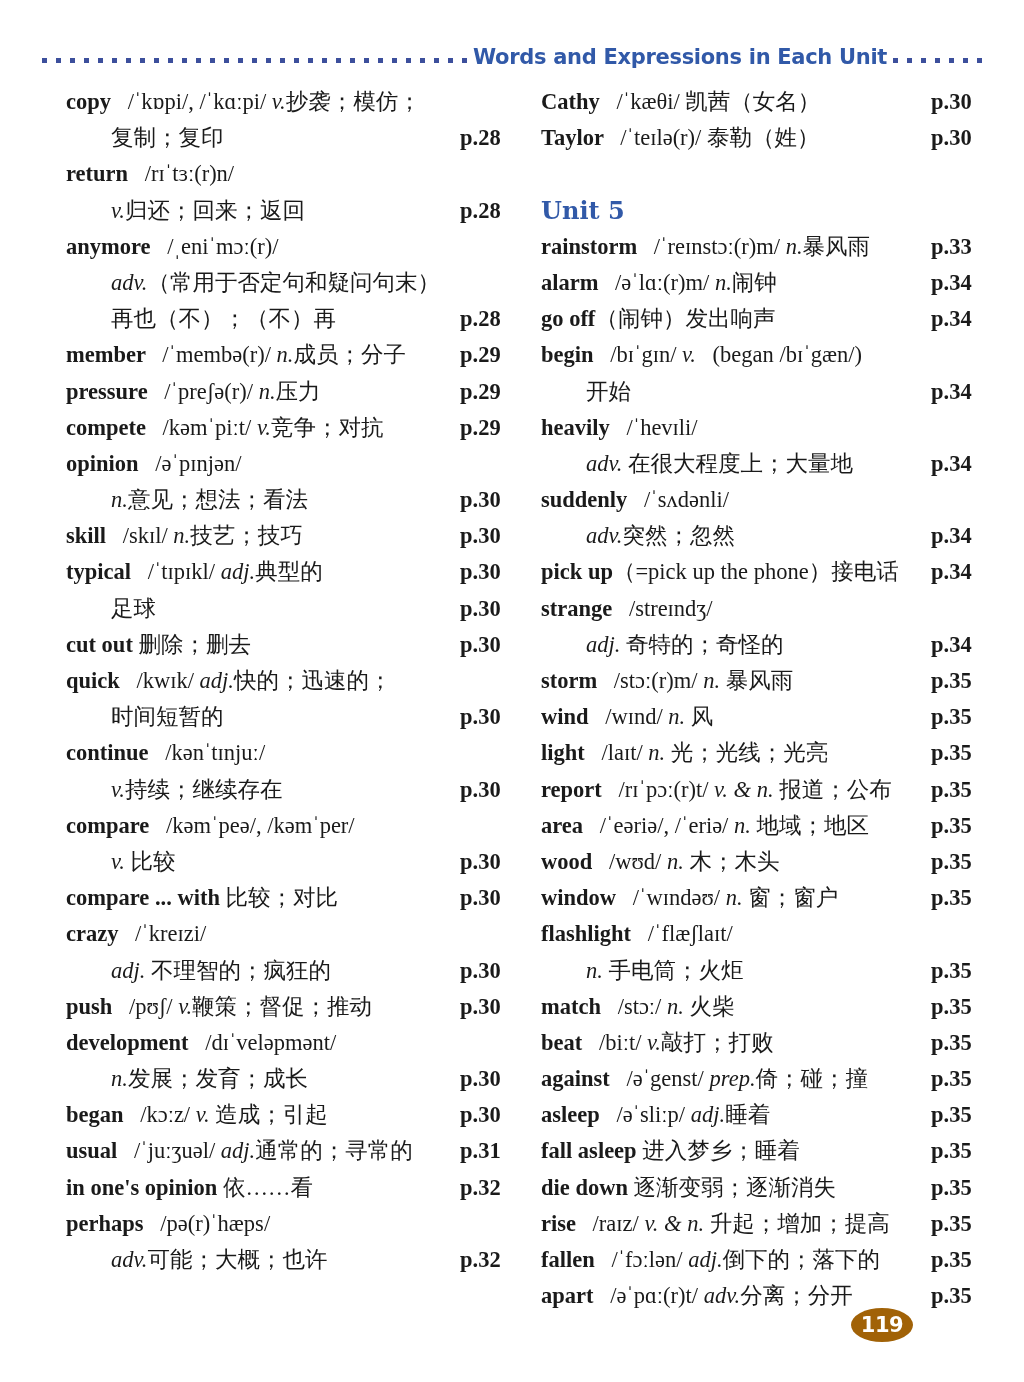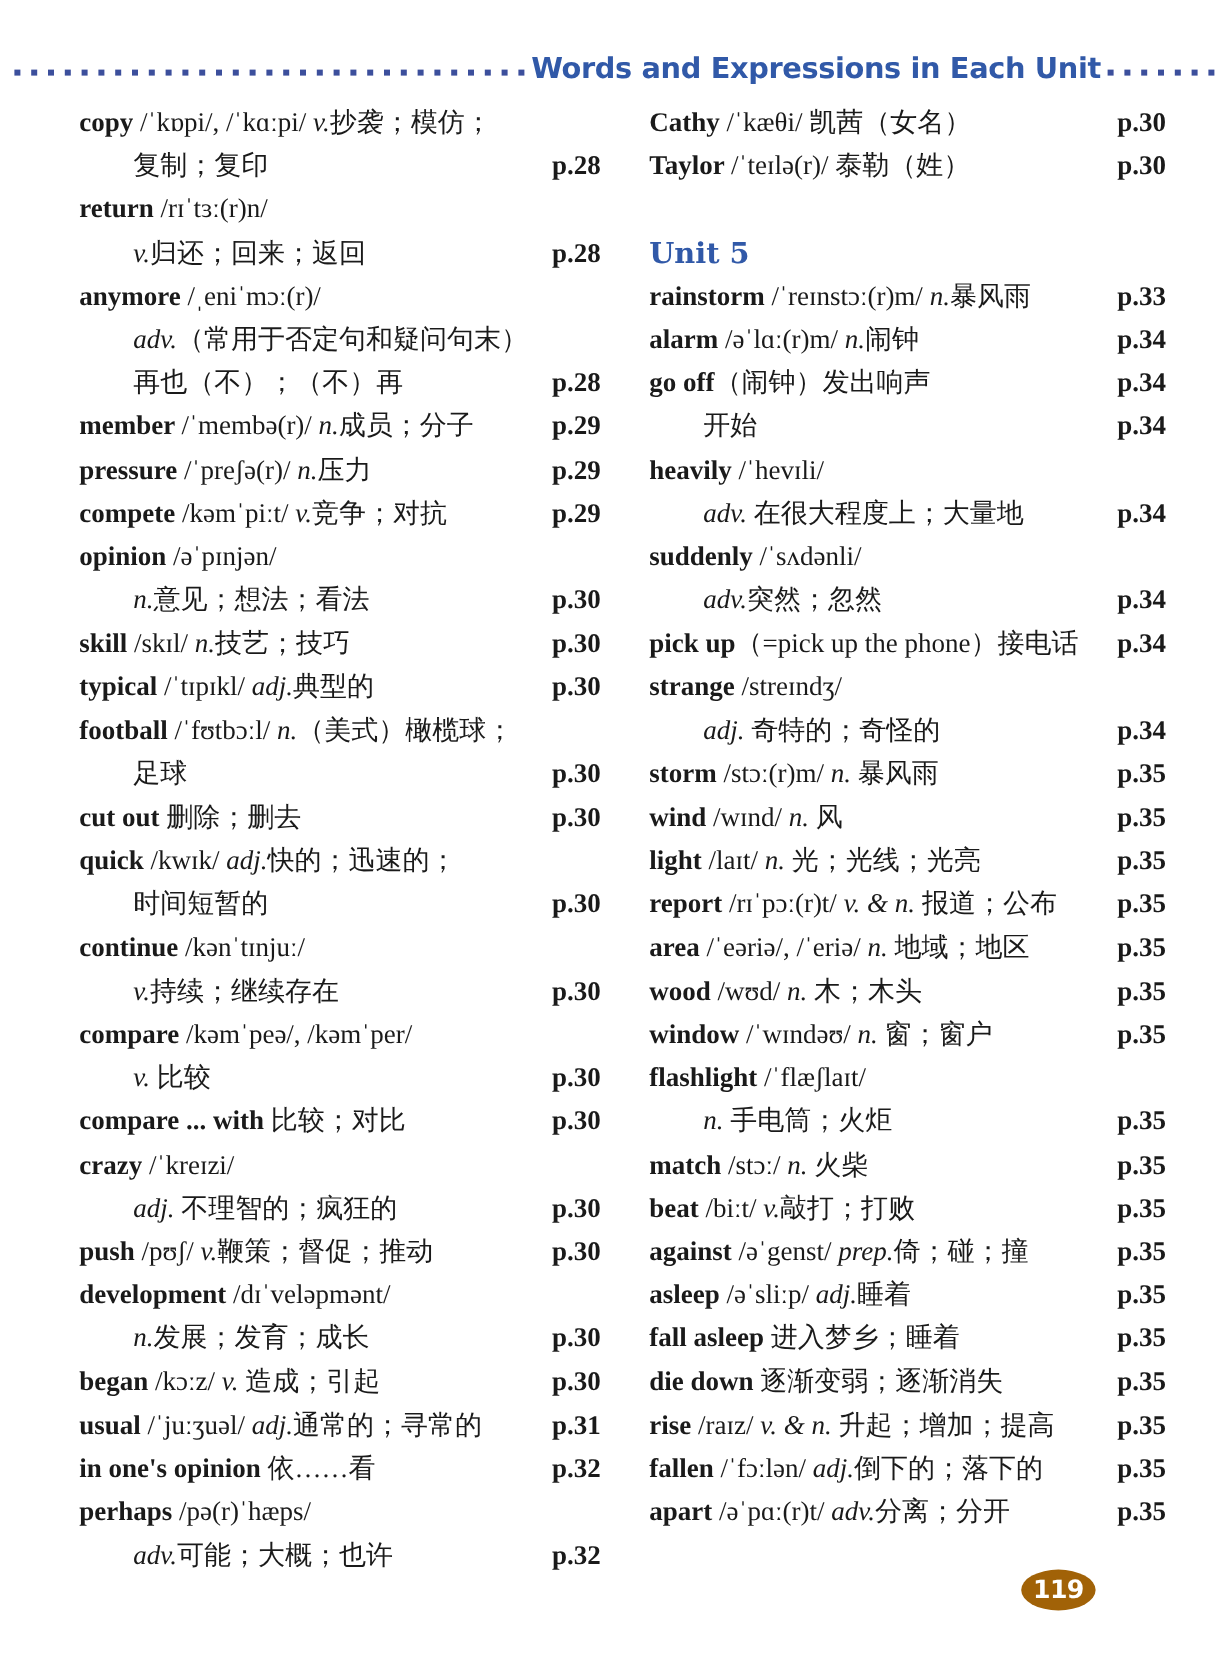--- a/index.html
+++ b/index.html
@@ -41,21 +41,21 @@
     background: #3c4f9c;
     display: block;
     position: relative;
     top: 3px;
   }
   .dots-left { margin-right: 6px; }
   .dots-right { margin-left: 6px; }
   .header-title {
     font-family: "DejaVu Sans", "Liberation Sans", sans-serif;
     font-weight: bold;
-    font-size: 24px;
+    font-size: 21px;
     letter-spacing: -0.3px;
     color: #3159a8;
     white-space: nowrap;
     line-height: 1;
   }
 
   
   .columns {
     position: absolute;
     top: 84px;
@@ -74,21 +74,21 @@
     height: 36.2px;
     line-height: 36.2px;
     font-size: 22.5px;
     white-space: nowrap;
   }
   .entry-line.indent { padding-left: 45px; }
 
   .seg { white-space: pre; }
   .word      { font-weight: bold; }
   .word-plain{ font-weight: bold; }
-  .phon      { font-weight: normal; }
+  .phon      { font-weight: normal; margin-left: 11px; }
   .pos       { font-style: italic; font-weight: normal; }
   .cn        { font-weight: normal; text-align: center; }
 
   .pageno {
     position: absolute;
     font-weight: bold;
     font-size: 22.5px;
     white-space: nowrap;
   }
 
@@ -185,21 +185,20 @@
       <div class="entry-line"><span class="seg word">anymore </span><span class="seg phon">/ˌeniˈmɔː(r)/</span></div>
       <div class="entry-line indent"><span class="seg pos">adv.</span><span class="seg cn">（常用于否定句和疑问句末）</span></div>
       <div class="entry-line indent"><span class="seg cn">再也（不）；（不）再</span><span class="pageno" style="left: 394px;">p.28</span></div>
       <div class="entry-line"><span class="seg word">member </span><span class="seg phon">/ˈmembə(r)/ </span><span class="seg pos">n.</span><span class="seg cn">成员；分子</span><span class="pageno" style="left: 394px;">p.29</span></div>
       <div class="entry-line"><span class="seg word">pressure </span><span class="seg phon">/ˈpreʃə(r)/ </span><span class="seg pos">n.</span><span class="seg cn">压力</span><span class="pageno" style="left: 394px;">p.29</span></div>
       <div class="entry-line"><span class="seg word">compete </span><span class="seg phon">/kəmˈpiːt/ </span><span class="seg pos">v.</span><span class="seg cn">竞争；对抗</span><span class="pageno" style="left: 394px;">p.29</span></div>
       <div class="entry-line"><span class="seg word">opinion </span><span class="seg phon">/əˈpɪnjən/</span></div>
       <div class="entry-line indent"><span class="seg pos">n.</span><span class="seg cn">意见；想法；看法</span><span class="pageno" style="left: 394px;">p.30</span></div>
       <div class="entry-line"><span class="seg word">skill </span><span class="seg phon">/skɪl/ </span><span class="seg pos">n.</span><span class="seg cn">技艺；技巧</span><span class="pageno" style="left: 394px;">p.30</span></div>
       <div class="entry-line"><span class="seg word">typical </span><span class="seg phon">/ˈtɪpɪkl/ </span><span class="seg pos">adj.</span><span class="seg cn">典型的</span><span class="pageno" style="left: 394px;">p.30</span></div>
-      <div class="entry-line"><span class="seg word">football </span><span class="seg phon">/ˈfʊtbɔːl/ </span><span class="seg pos">n.</span><span class="seg cn">（美式）橄榄球；</span></div>
       <div class="entry-line indent"><span class="seg cn">足球</span><span class="pageno" style="left: 394px;">p.30</span></div>
       <div class="entry-line"><span class="seg word-plain">cut out </span><span class="seg cn">删除；删去</span><span class="pageno" style="left: 394px;">p.30</span></div>
       <div class="entry-line"><span class="seg word">quick </span><span class="seg phon">/kwɪk/ </span><span class="seg pos">adj.</span><span class="seg cn">快的；迅速的；</span></div>
       <div class="entry-line indent"><span class="seg cn">时间短暂的</span><span class="pageno" style="left: 394px;">p.30</span></div>
       <div class="entry-line"><span class="seg word">continue </span><span class="seg phon">/kənˈtɪnjuː/</span></div>
       <div class="entry-line indent"><span class="seg pos">v.</span><span class="seg cn">持续；继续存在</span><span class="pageno" style="left: 394px;">p.30</span></div>
       <div class="entry-line"><span class="seg word">compare </span><span class="seg phon">/kəmˈpeə/, /kəmˈper/</span></div>
       <div class="entry-line indent"><span class="seg pos">v.</span><span class="seg cn"> 比较</span><span class="pageno" style="left: 394px;">p.30</span></div>
       <div class="entry-line"><span class="seg word-plain">compare ... </span><span class="seg word">with </span><span class="seg cn">比较；对比</span><span class="pageno" style="left: 394px;">p.30</span></div>
       <div class="entry-line"><span class="seg word">crazy </span><span class="seg phon">/ˈkreɪzi/</span></div>
@@ -214,20 +213,21 @@
       <div class="entry-line indent"><span class="seg pos">adv.</span><span class="seg cn">可能；大概；也许</span><span class="pageno" style="left: 394px;">p.32</span></div>
     </div>
   <div class="col col-right">
       <div class="entry-line"><span class="seg word-plain">Cathy </span><span class="seg phon">/ˈkæθi/ </span><span class="seg cn">凯茜（女名）</span><span class="pageno" style="left: 390px;">p.30</span></div>
       <div class="entry-line"><span class="seg word-plain">Taylor </span><span class="seg phon">/ˈteɪlə(r)/ </span><span class="seg cn">泰勒（姓）</span><span class="pageno" style="left: 390px;">p.30</span></div>
       <div class="spacer"></div>
       <div class="unit-heading">Unit 5</div>
       <div class="entry-line"><span class="seg word-plain">rainstorm </span><span class="seg phon">/ˈreɪnstɔː(r)m/ </span><span class="seg pos">n.</span><span class="seg cn">暴风雨</span><span class="pageno" style="left: 390px;">p.33</span></div>
       <div class="entry-line"><span class="seg word">alarm </span><span class="seg phon">/əˈlɑː(r)m/ </span><span class="seg pos">n.</span><span class="seg cn">闹钟</span><span class="pageno" style="left: 390px;">p.34</span></div>
       <div class="entry-line"><span class="seg word-plain">go off</span><span class="seg cn">（闹钟）发出响声</span><span class="pageno" style="left: 390px;">p.34</span></div>
+      <div class="entry-line"><span class="seg word">begin </span><span class="seg phon">/bɪˈgɪn/ </span><span class="seg pos">v.</span><span class="seg phon"> (began /bɪˈgæn/)</span></div>
       <div class="entry-line indent"><span class="seg cn">开始</span><span class="pageno" style="left: 390px;">p.34</span></div>
       <div class="entry-line"><span class="seg word">heavily </span><span class="seg phon">/ˈhevɪli/</span></div>
       <div class="entry-line indent"><span class="seg pos">adv.</span><span class="seg cn"> 在很大程度上；大量地</span><span class="pageno" style="left: 390px;">p.34</span></div>
       <div class="entry-line"><span class="seg word">suddenly </span><span class="seg phon">/ˈsʌdənli/</span></div>
       <div class="entry-line indent"><span class="seg pos">adv.</span><span class="seg cn">突然；忽然</span><span class="pageno" style="left: 390px;">p.34</span></div>
       <div class="entry-line"><span class="seg word-plain">pick up</span><span class="seg cn">（=pick up the phone）接电话</span><span class="pageno" style="left: 390px;">p.34</span></div>
       <div class="entry-line"><span class="seg word">strange </span><span class="seg phon">/streɪndʒ/</span></div>
       <div class="entry-line indent"><span class="seg pos">adj.</span><span class="seg cn"> 奇特的；奇怪的</span><span class="pageno" style="left: 390px;">p.34</span></div>
       <div class="entry-line"><span class="seg word">storm </span><span class="seg phon">/stɔː(r)m/ </span><span class="seg pos">n.</span><span class="seg cn"> 暴风雨</span><span class="pageno" style="left: 390px;">p.35</span></div>
       <div class="entry-line"><span class="seg word">wind </span><span class="seg phon">/wɪnd/ </span><span class="seg pos">n.</span><span class="seg cn"> 风</span><span class="pageno" style="left: 390px;">p.35</span></div>

